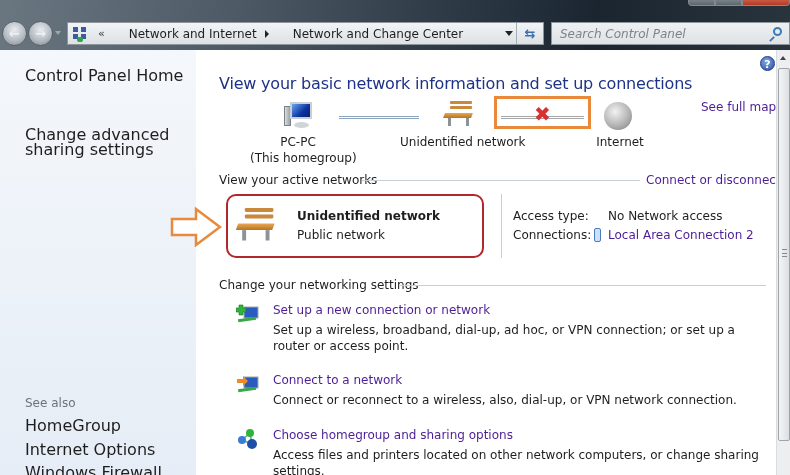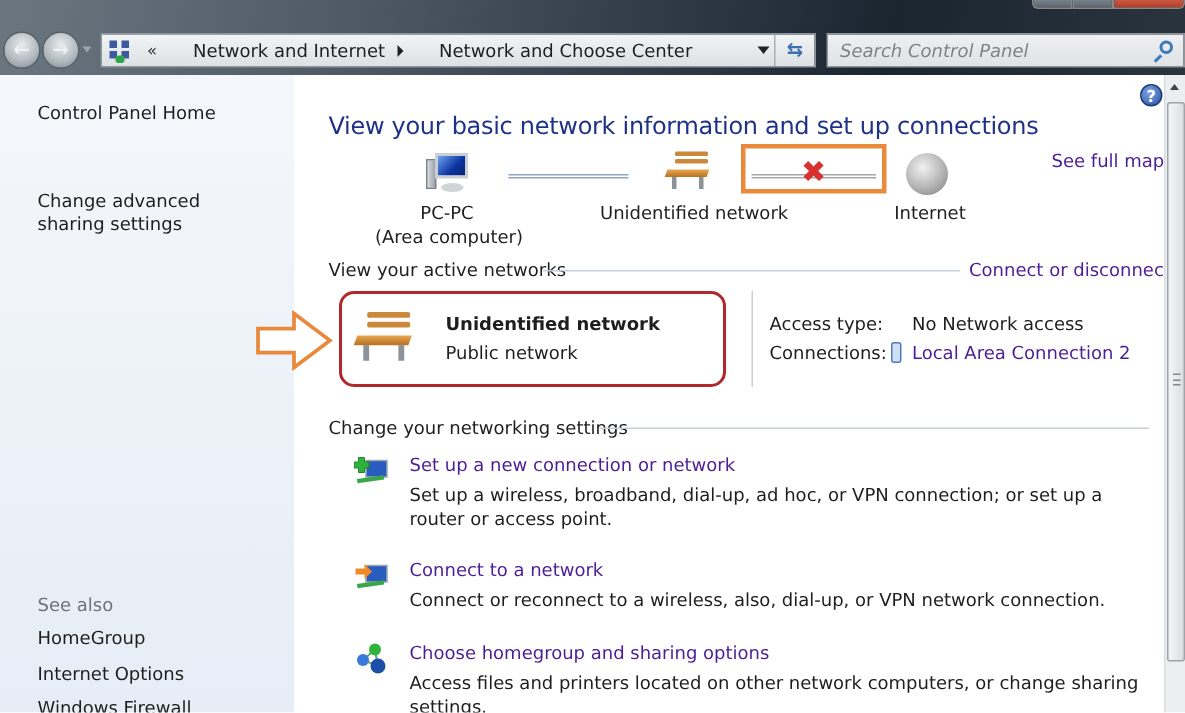--- a/index.html
+++ b/index.html
@@ -73,21 +73,21 @@
   .search-ph { font-style: italic; color: #7d8388; font-size: 12px; flex: 1; }
   .search-icon { width: 16px; height: 16px; margin-right: 6px; position: relative; }
   .search-icon .ring { position: absolute; right: 1px; top: 1px; width: 9px; height: 9px; border: 2px solid #3d7ab8; border-radius: 50%; }
   .search-icon .handle { position: absolute; left: 2px; bottom: 2px; width: 6px; height: 2px; background: #3d7ab8; transform: rotate(-45deg); }
 
   
   .sidebar {
     position: absolute; left: 0; top: 50px; width: 196px; height: 425px;
     background: linear-gradient(180deg, #f4f7fb 0%, #e6edf6 100%);
   }
-  .side-link { position: absolute; left: 25px; font-size: 12px; color: #1e1e1e; line-height: 15px; cursor: pointer; }
+  .side-link { position: absolute; left: 25px; font-size: 16px; color: #1e1e1e; line-height: 15px; cursor: pointer; }
   .side-muted { position: absolute; left: 25px; font-size: 12px; color: #6d7378; }
 
   
   .main { position: absolute; left: 196px; top: 50px; width: 580px; height: 425px; background: #fff; }
   .help-icon {
     position: absolute; left: 760px; top: 56px; width: 15px; height: 15px; border-radius: 50%;
     background: radial-gradient(circle at 40% 35%, #7fa6e6, #2a4fa0);
     color: #fff; font-size: 11px; font-weight: bold; text-align: center; line-height: 15px;
     border: 1px solid #1d3a7a;
   }
@@ -156,21 +156,21 @@
     <div class="addr-icon">
       <i class="a"></i>
         <i class="b"></i>
         <i class="c"></i>
         <i class="d"></i>
         <i class="e"></i>
     </div>
     <span class="crumb-chev">«</span>
     <span class="crumb">Network and Internet</span>
     <span class="crumb-sep"></span>
-    <span class="crumb">Network and Choose Center</span>
+    <span class="crumb">Network and Change Center</span>
     <div class="addr-spacer"></div>
     <div class="addr-drop">
         <span></span>
       </div>
     <div class="refresh">
       <span>⇆</span>
     </div>
   </div>
 
   <div class="search">
@@ -196,21 +196,21 @@
 <div class="help-icon">?</div>
 
 <div class="page-title">View your basic network information and set up connections</div>
 
 <div class="pc-icon">
   <div class="tower"></div>
     <div class="screen"></div>
     <div class="base"></div>
 </div>
 <div class="map-label" style="left:255px; top:135px; width:86px;">PC-PC</div>
-<div class="map-label" style="left:250px; top:151px; width:96px;">(Area computer)</div>
+<div class="map-label" style="left:250px; top:151px; width:96px;">(This homegroup)</div>
 
 <div class="map-line" style="left:339px; top:116px; width:80px;"></div>
 
 <div class="bench" style="left:444px; top:101px;">
   <div class="slat" style="top:0;"></div>
   <div class="slat" style="top:5px;"></div>
   <div class="seat" style="top:12px;"></div>
   <div class="leg" style="left:4px; top:17px; height:8px;"></div>
   <div class="leg" style="left:22px; top:17px; height:8px;"></div>
 </div>

